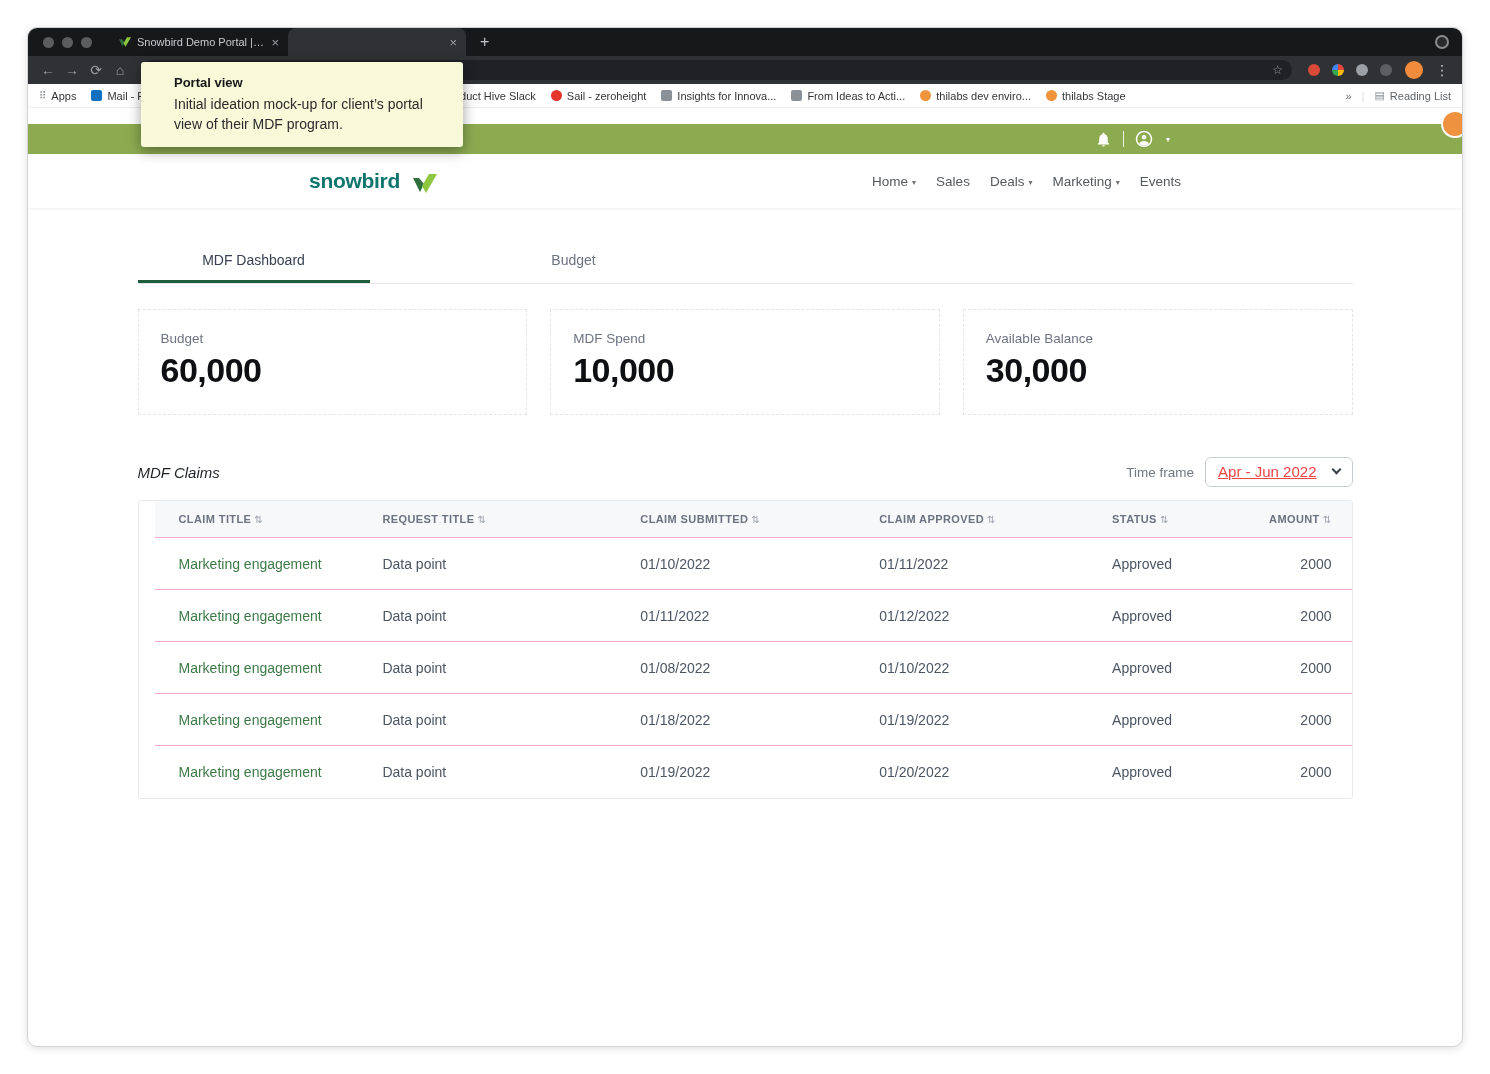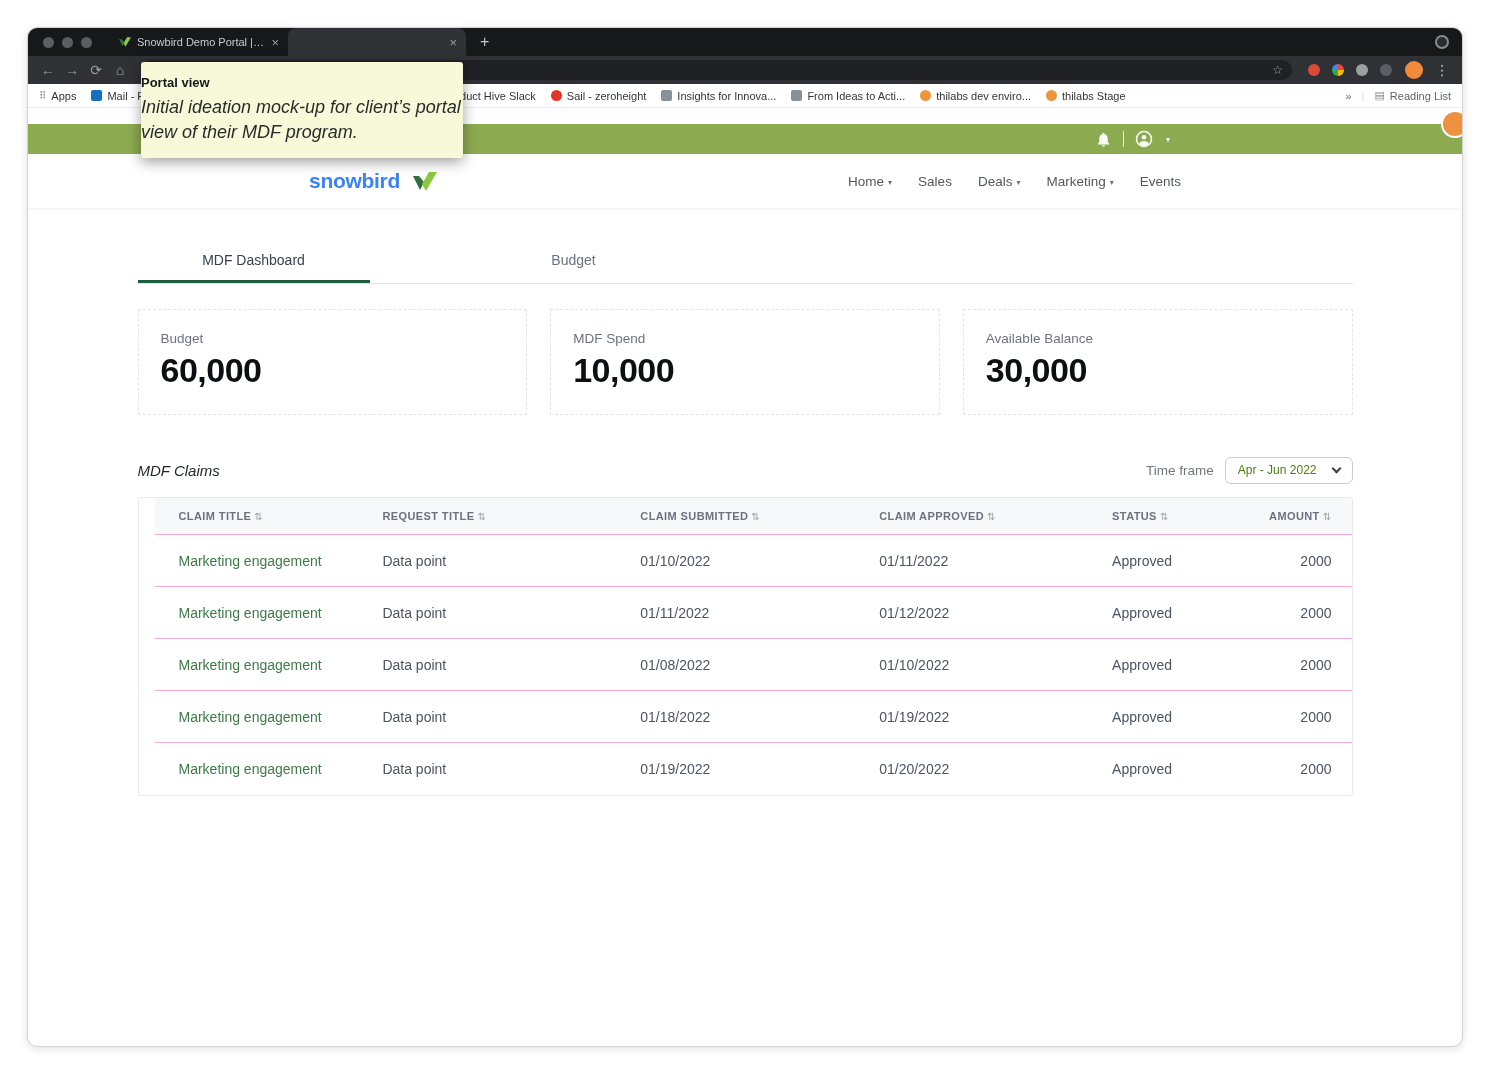--- a/index.html
+++ b/index.html
@@ -43,57 +43,57 @@
   .fav-mail { background:#1170c0; } .fav-doc { background:#f3b72a; } .fav-dark { background:#2b2b2b; }
   .fav-slack { background:conic-gradient(#36c5f0 0 25%,#2eb67d 0 50%,#ecb22e 0 75%,#e01e5a 0); border-radius:3px; }
   .fav-red { background:#e4352b; } .fav-gray { background:#8a9097; } .fav-orange { background:#f0943c; }
   .apps-glyph { color:#7d8288; font-size:10px; line-height:1; }
   .bm-right { margin-left:auto; display:flex; align-items:center; gap:10px; color:#5f6368; }
   .bm-sep { color:#dadce0; }
   .rl-icon { color:#8a9097; font-size:11px; line-height:1; }
 
   
   .tooltip { position:absolute; left:113px; top:34px; width:322px; background:#f7f9d9; border-radius:3px;
-             padding:13px 0; box-shadow:0 4px 14px rgba(0,0,0,.38); z-index:60; }
+             padding:13px 33px; box-shadow:0 4px 14px rgba(0,0,0,.38); z-index:60; }
   .tooltip-title { font-size:13px; font-weight:700; color:#17181a; margin-bottom:5px; }
-  .tooltip-body { font-size:18px; color:#2b2b2b; line-height:1.4;font-style:italic; }
+  .tooltip-body { font-size:14px; color:#2b2b2b; line-height:1.4; }
 
   
   .page-gap { height:16px; background:#fff; }
   .greenbar { position:relative; height:30px; background:#8cab51; }
   .gb-icons { position:absolute; right:292px; top:0; height:30px; display:flex; align-items:center; gap:11px; }
   .gb-sep { width:1px; height:16px; background:rgba(255,255,255,.85); }
   .gb-caret { color:#ffffff; font-size:8px; margin-left:2px; }
   .avatar-marker { position:absolute; right:-7px; top:-14px; width:28px; height:28px; border-radius:50%;
                    background:#ef9240; border:2px solid #ffffff; z-index:5; }
 
   .site-header { height:54px; display:flex; align-items:center; background:#fff; box-shadow:0 1px 3px rgba(0,0,0,.07); position:relative; z-index:2; }
   .header-inner { width:872px; margin:0 auto; display:flex; align-items:center; justify-content:space-between; }
-  .logo { display:flex; align-items:center; gap:11px; font-size:21px; font-weight:700; color:#3b82f6; letter-spacing:-0.3px; }
-  .site-nav { display:flex; gap:26px; font-size:13.5px; color:#54585e; align-items:center; }
+  .logo { display:flex; align-items:flex-end; gap:11px; font-size:21px; font-weight:700; color:#0f766e; letter-spacing:-0.3px; }
+  .site-nav { display:flex; gap:20px; font-size:13.5px; color:#54585e; align-items:center; }
   .nav-item { display:flex; align-items:center; }
   .nav-caret { font-size:8px; color:#6d7176; margin-left:4px; margin-top:2px; }
 
   .content { width:1215px; margin:0 auto; }
   .tabs-row { margin-top:30px; display:flex; border-bottom:1px solid #e4e4e4; }
   .ptab { height:45px; line-height:45px; text-align:center; font-size:14px; color:#6b7280; }
   .ptab.active { width:232px; color:#374151; border-bottom:3px solid #1d5c3d; }
   .ptab.second { width:408px; }
 
   .stats-row { margin-top:25px; display:flex; gap:23px; }
   .stat-card { flex:1; border:1px dashed #e2e5e8; padding:21px 22px 24px; }
   .stat-label { font-size:13.5px; color:#6b7280; }
   .stat-value { font-size:34px; font-weight:700; color:#0d0f12; margin-top:5px; letter-spacing:-0.5px; }
 
   .claims-head { margin-top:42px; display:flex; align-items:center; justify-content:space-between; }
   .claims-title { font-size:15px; color:#1f2329;font-style:italic; }
   .tf { display:flex; align-items:center; gap:11px; }
   .tf-label { font-size:13.5px; color:#6f7780; }
   .tf-select { display:flex; align-items:center; gap:16px; border:1px solid #c8cdd4; border-radius:6px;
-               padding:5px 12px 6px; font-size:12px; color:#4d7c0f; background:#fff; }
+               padding:5px 12px 6px; font-size:15px; color:#ef4444; background:#fff;text-decoration:underline; }
   .chev { width:7px; height:7px; border-right:2px solid #3a4047; border-bottom:2px solid #3a4047;
           transform:rotate(45deg); margin-top:-4px; }
 
   .claims-table { margin-top:13px; border:1px solid #e7e9ed; border-radius:3px; overflow:hidden; }
   table { width:100%; border-collapse:collapse;margin-left:16px; }
   thead tr { background:#f7f8fa; }
   th { font-size:11px; font-weight:600; color:#6b7280; text-transform:uppercase; letter-spacing:.4px;
        text-align:left; padding:12px 10px; white-space:nowrap; }
   th.c1, td.c1 { padding-left:24px; width:218px; }
   th.c2, td.c2 { width:258px; } th.c3, td.c3 { width:239px; } th.c4, td.c4 { width:233px; } th.c5, td.c5 { width:157px; }

